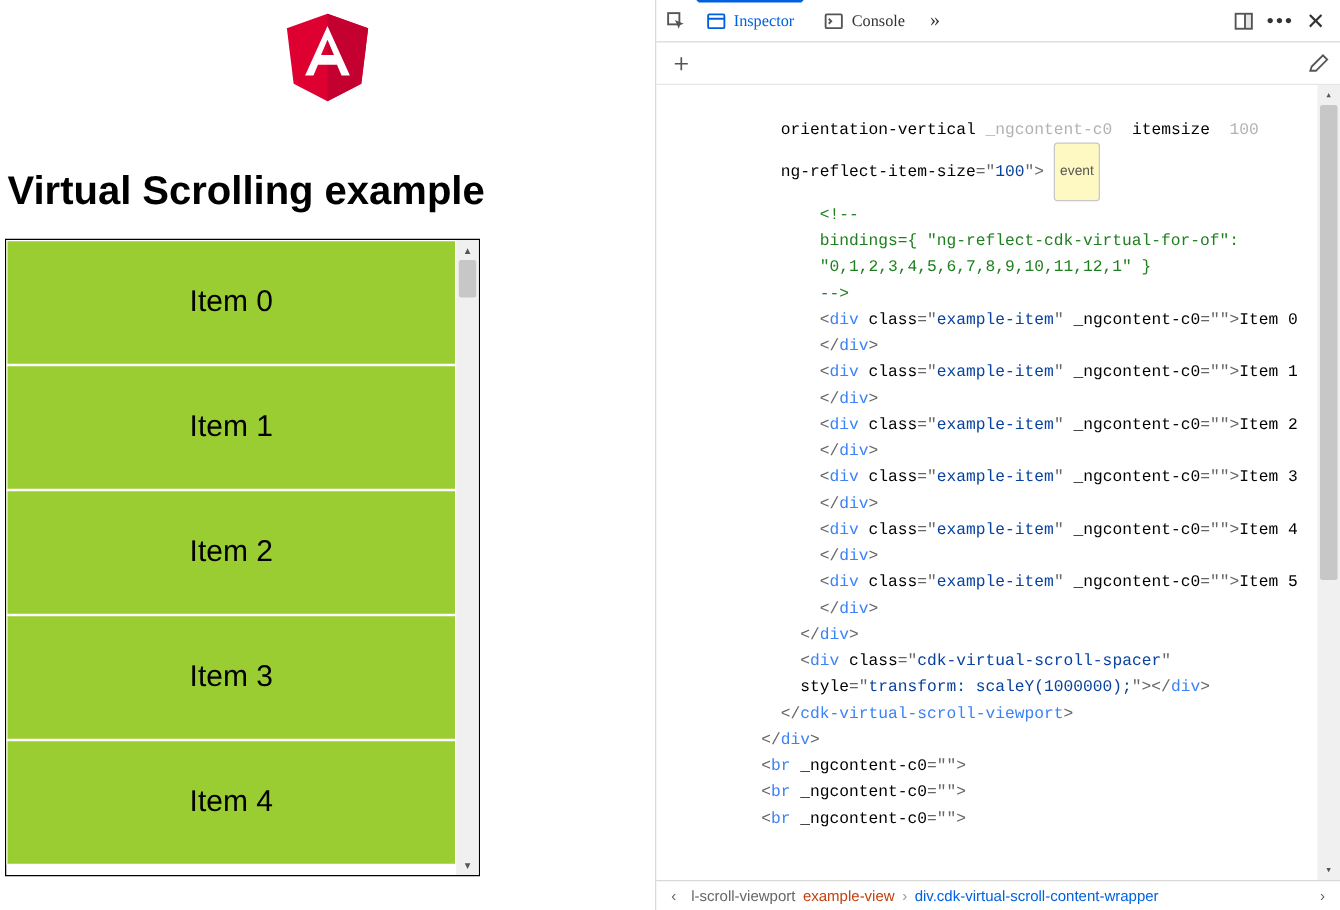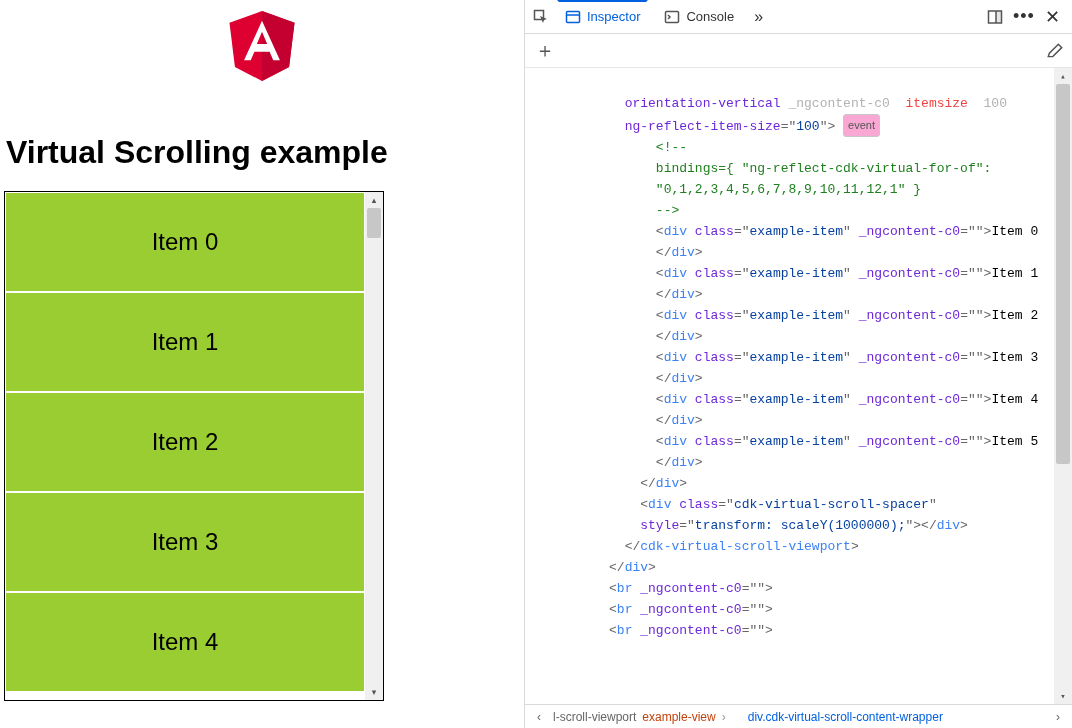--- a/index.html
+++ b/index.html
@@ -13,21 +13,21 @@
   .app-title { font-size:32px; font-weight:700; margin:50px 0 20px 2px; }
   .vs-frame { width:380px; height:510px; border:1px solid #000; position:relative; }
   .vs-list { position:absolute; left:0; top:0; width:360px; height:100%; overflow:hidden; }
   .vs-item { height:100px; background:#9ACD32; border:1px solid #fff; display:flex; align-items:center; justify-content:center; font-size:24px; color:#000; }
   .vs-scroll { position:absolute; right:0; top:0; width:18px; height:100%; background:#f0f0f0; }
   .vs-scroll .arrow { height:16px; display:flex; align-items:center; justify-content:center; color:#555; font-size:9px; user-select:none; }
   .vs-scroll .thumb { position:absolute; top:16px; left:2px; width:14px; height:30px; background:#c7c7c7; border-radius:2px; }
 
   
   .dev-pane { flex:1; height:100%; border-left:1px solid #d9d9d9; display:flex; flex-direction:column; font-family: Consolas, "Courier New", monospace; font-size:13px; color:#333; }
-  .dev-toolbar { display:flex; align-items:center; height:34px; border-bottom:1px solid #d9d9d9; gap:8px; padding:0 8px; font-family:Liberation Sans, sans-serif; }
+  .dev-toolbar { display:flex; align-items:center; height:34px; border-bottom:1px solid #d9d9d9; gap:8px; padding:0 8px; font-family:Liberation Serif, serif; }
   .tb-btn { display:flex; align-items:center; gap:6px; height:100%; padding:0 6px; border:2px solid transparent; color:#333; }
   .tb-btn.active { color:#0060df; border-top-color:#0060df; }
   .tb-icon { width:16px; height:16px; display:inline-flex; align-items:center; justify-content:center; }
   .tb-spacer { flex:1; }
   .tb-extra { display:flex; align-items:center; gap:10px; padding-right:4px; }
 
   .dev-subbar { display:flex; align-items:center; height:34px; border-bottom:1px solid #e6e6e6; padding:0 8px; gap:8px; font-family:"Segoe UI",Arial,sans-serif; }
   .plus-btn { width:24px; height:24px; display:flex; align-items:center; justify-content:center; font-size:20px; color:#555; }
   .search-field { display:flex; align-items:center; width:220px; height:24px; border:1px solid #ccc; border-radius:2px; padding:0 6px; gap:4px; color:#888; background:#fff; }
   .search-field input { border:none; outline:none; font-size:13px; width:100%; font-family:"Segoe UI",Arial,sans-serif; background:transparent; }
@@ -36,30 +36,30 @@
   .dev-body { flex:1; position:relative; display:flex; overflow:hidden; }
   .dom-tree { flex:1; overflow:hidden; padding:4px 0 4px 6px; white-space:pre; line-height:21px; position:relative; }
   .dom-vscroll { width:18px; background:#f0f0f0; position:relative; }
   .dom-vscroll .arrow { height:16px; display:flex; align-items:center; justify-content:center; color:#555; font-size:9px; }
   .dom-vscroll .thumb { position:absolute; top:16px; left:2px; width:14px; height:380px; background:#c7c7c7; border-radius:2px; }
 
   .ln { padding-left:0; }
   .hl { background:#0a84ff; color:#fff; display:block; margin-left:-6px; padding-left:6px; }
   .p { color:#666; }           
   .tag { color:#3b82f6; }      
-  .attr { color:#6d28d9; }     
+  .attr { color:#000000; }     
   .val { color:#0842a0; }      
   .cmt { color:#1e7f1e; }      
   .txt { color:#000; }
-  .event-badge { display:inline-block; font-family:"Segoe UI",Arial,sans-serif; font-size:11px; background:#f9a8d4; border:1px solid #c7c7c7; border-radius:3px; padding:0 4px; color:#555; vertical-align:1px; }
+  .event-badge { display:inline-block; font-family:"Segoe UI",Arial,sans-serif; font-size:11px; background:#fef9c3; border:1px solid #c7c7c7; border-radius:3px; padding:12px 4px; color:#555; vertical-align:1px; }
   .twisty { display:inline-block; width:0; height:0; border-left:5px solid transparent; border-right:5px solid transparent; border-top:6px solid #fff; margin-right:4px; vertical-align:2px; }
 
   .breadcrumb { height:24px; border-top:1px solid #d9d9d9; display:flex; align-items:center; padding:0 6px; font-family:"Segoe UI",Arial,sans-serif; font-size:12px; gap:6px; color:#666; overflow:hidden; }
   .bc-chev { color:#999; }
-  .bc-sel { color:#0060df;margin-left:16px; }
+  .bc-sel { color:#0060df; }
   .bc-chevbtn { width:16px; display:flex; justify-content:center; }
 
   .side-scroll-indicator { position:absolute; right:0; width:8px; background:#d7d7d7; border-radius:4px; }
 </style>
 </head>
 <body>
 
 <div class="wrap">
 
   <div class="app-pane">
@@ -134,21 +134,21 @@
     <div class="dev-subbar">
       <div class="plus-btn">＋</div>
       <span class="tb-spacer"></span>
       <span class="pencil-icon"><svg width="18" height="18" viewBox="0 0 16 16">
             <path d="M2 13 L3 10 L11 2 L14 5 L6 13 Z" fill="none" stroke="#555" stroke-width="1.3"></path>
           </svg></span>
     </div>
 
     <div class="dev-body">
       <div class="dom-tree">
-<span class="ln">            <span class="attr">orientation-vertical</span> <span class="attr" style="color:#b2b2b2">_ngcontent-c0</span>  <span class="attr" style="color:#ef4444">itemsize</span>  <span class="val" style="color:#b2b2b2">100</span></span>
+<span class="ln">            <span class="attr">orientation-vertical</span> <span class="attr" style="color:#b2b2b2">_ngcontent-c0</span>  <span class="attr" style="color:#000000">itemsize</span>  <span class="val" style="color:#b2b2b2">100</span></span>
 <span class="ln">            <span class="attr">ng-reflect-item-size</span><span class="p">="</span><span class="val">100</span><span class="p">"&gt;</span> <span class="event-badge">event</span></span>
 <span class="ln">                <span class="cmt">&lt;!--</span></span>
 <span class="ln">                <span class="cmt">bindings={ "ng-reflect-cdk-virtual-for-of":</span></span>
 <span class="ln">                <span class="cmt">"0,1,2,3,4,5,6,7,8,9,10,11,12,1" }</span></span>
 <span class="ln">                <span class="cmt">--&gt;</span></span>
 <span class="ln">                <span class="p">&lt;</span><span class="tag">div</span> <span class="attr">class</span><span class="p">="</span><span class="val">example-item</span><span class="p">"</span> <span class="attr">_ngcontent-c0</span><span class="p">=""&gt;</span><span class="txt">Item 0</span>
                 <span class="p">&lt;/</span><span class="tag">div</span><span class="p">&gt;</span></span>
 <span class="ln">                <span class="p">&lt;</span><span class="tag">div</span> <span class="attr">class</span><span class="p">="</span><span class="val">example-item</span><span class="p">"</span> <span class="attr">_ngcontent-c0</span><span class="p">=""&gt;</span><span class="txt">Item 1</span>
                 <span class="p">&lt;/</span><span class="tag">div</span><span class="p">&gt;</span></span>
 <span class="ln">                <span class="p">&lt;</span><span class="tag">div</span> <span class="attr">class</span><span class="p">="</span><span class="val">example-item</span><span class="p">"</span> <span class="attr">_ngcontent-c0</span><span class="p">=""&gt;</span><span class="txt">Item 2</span>

